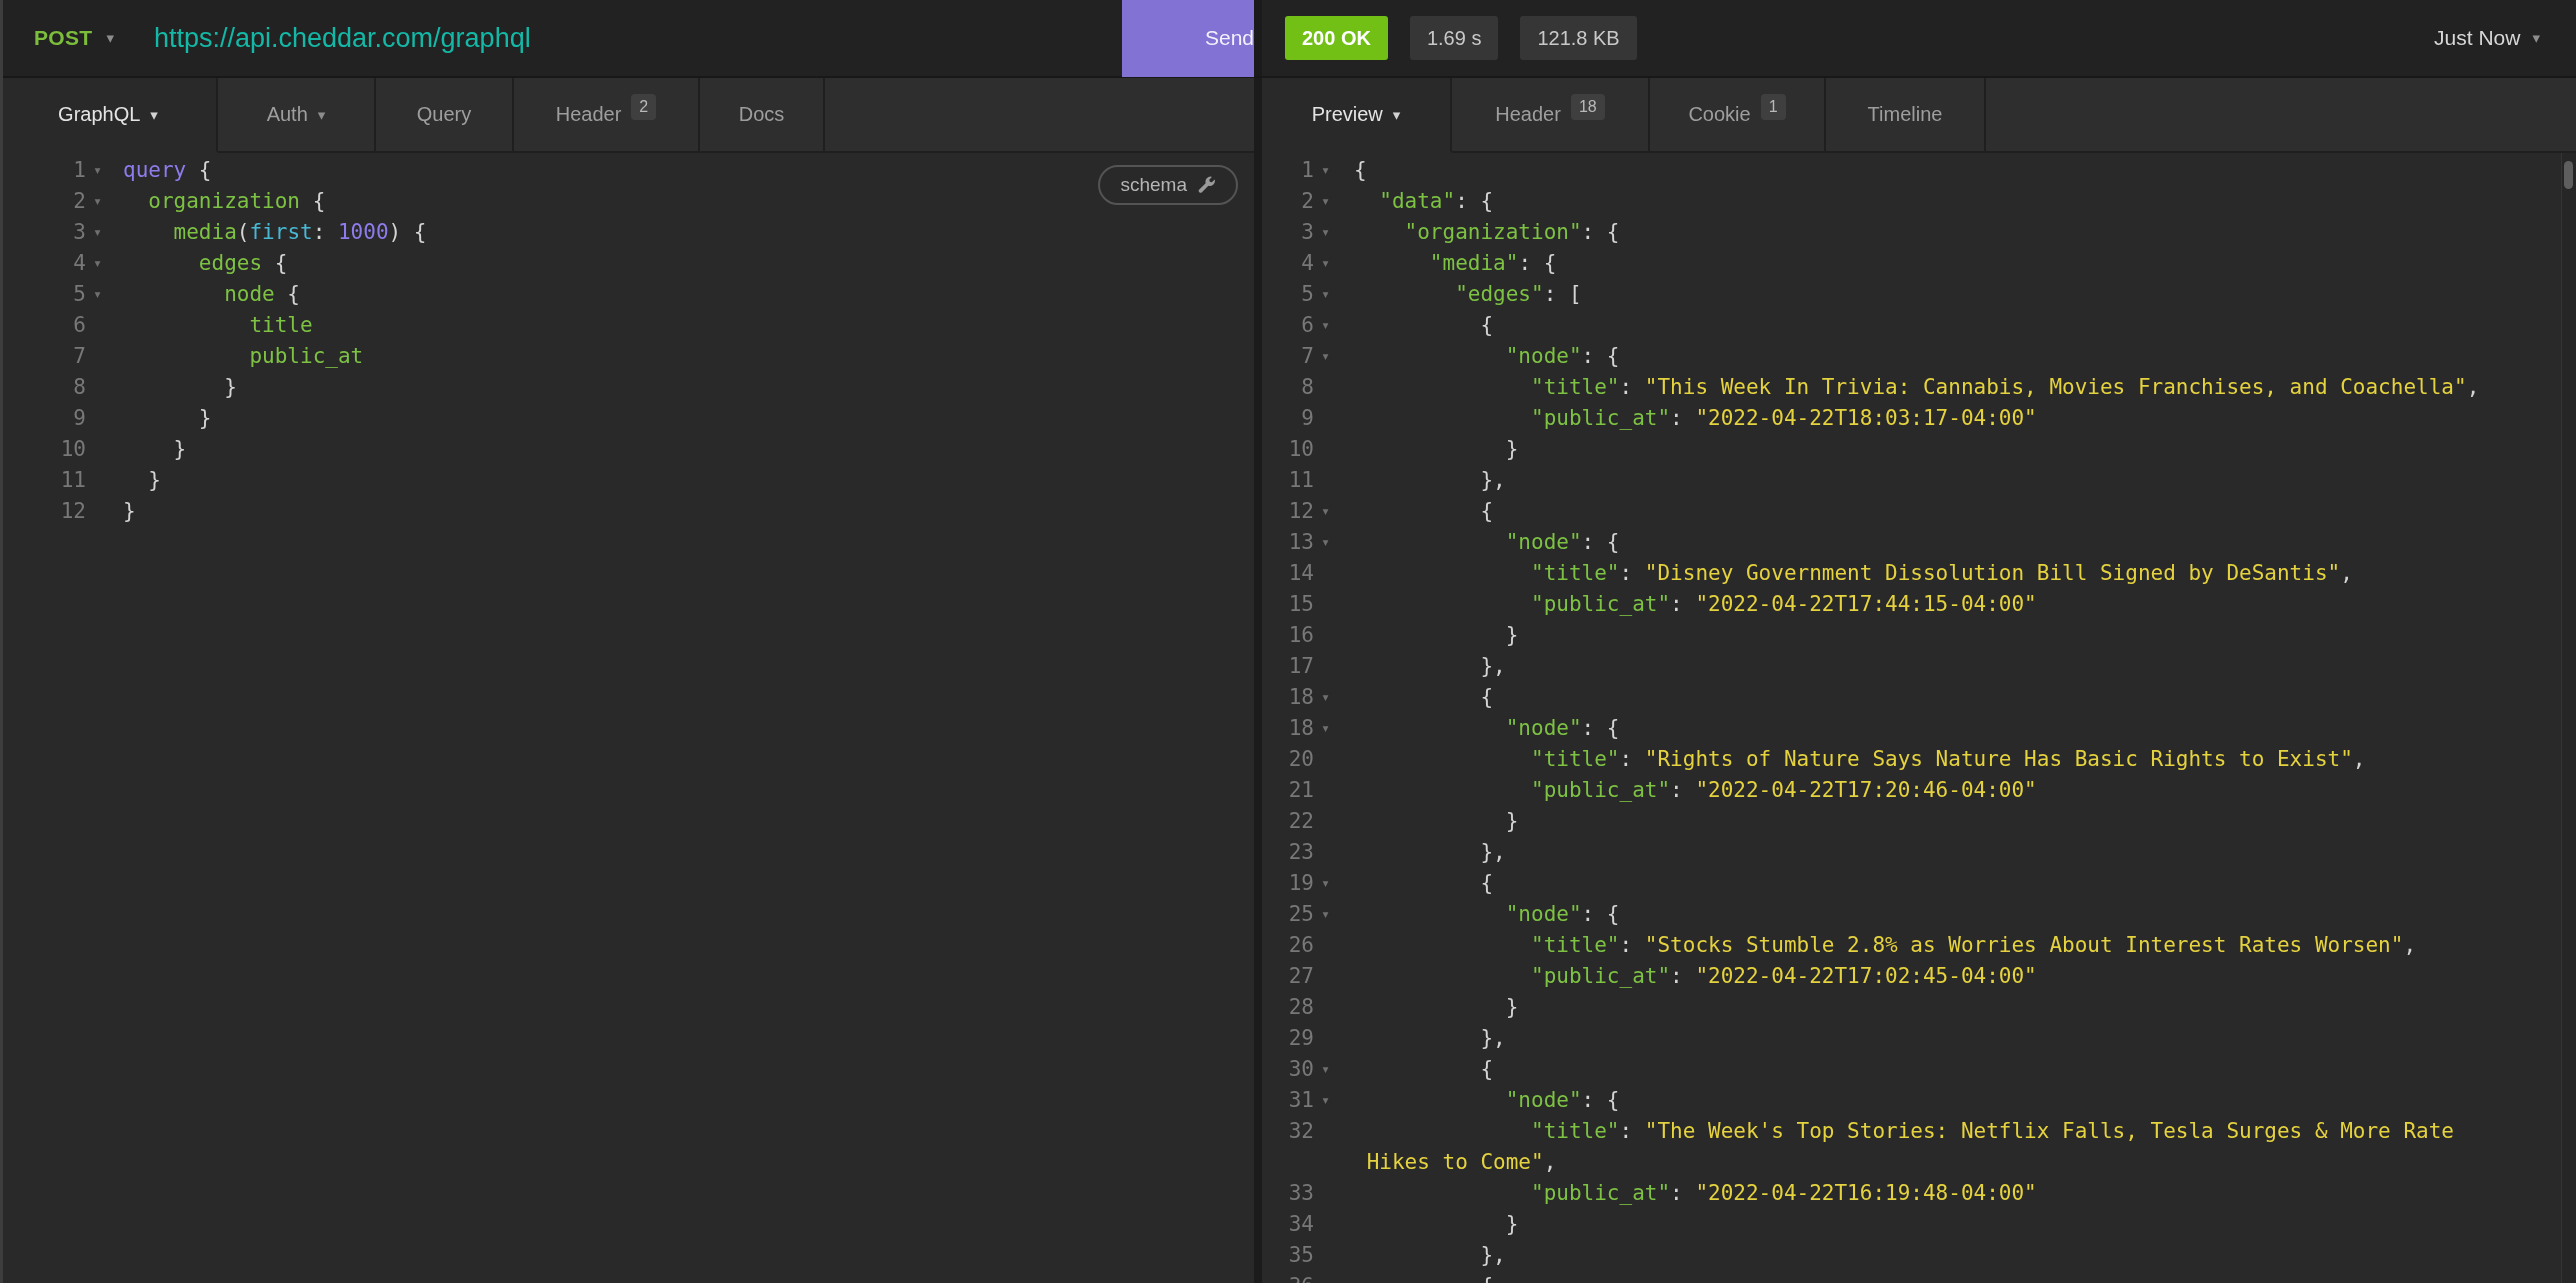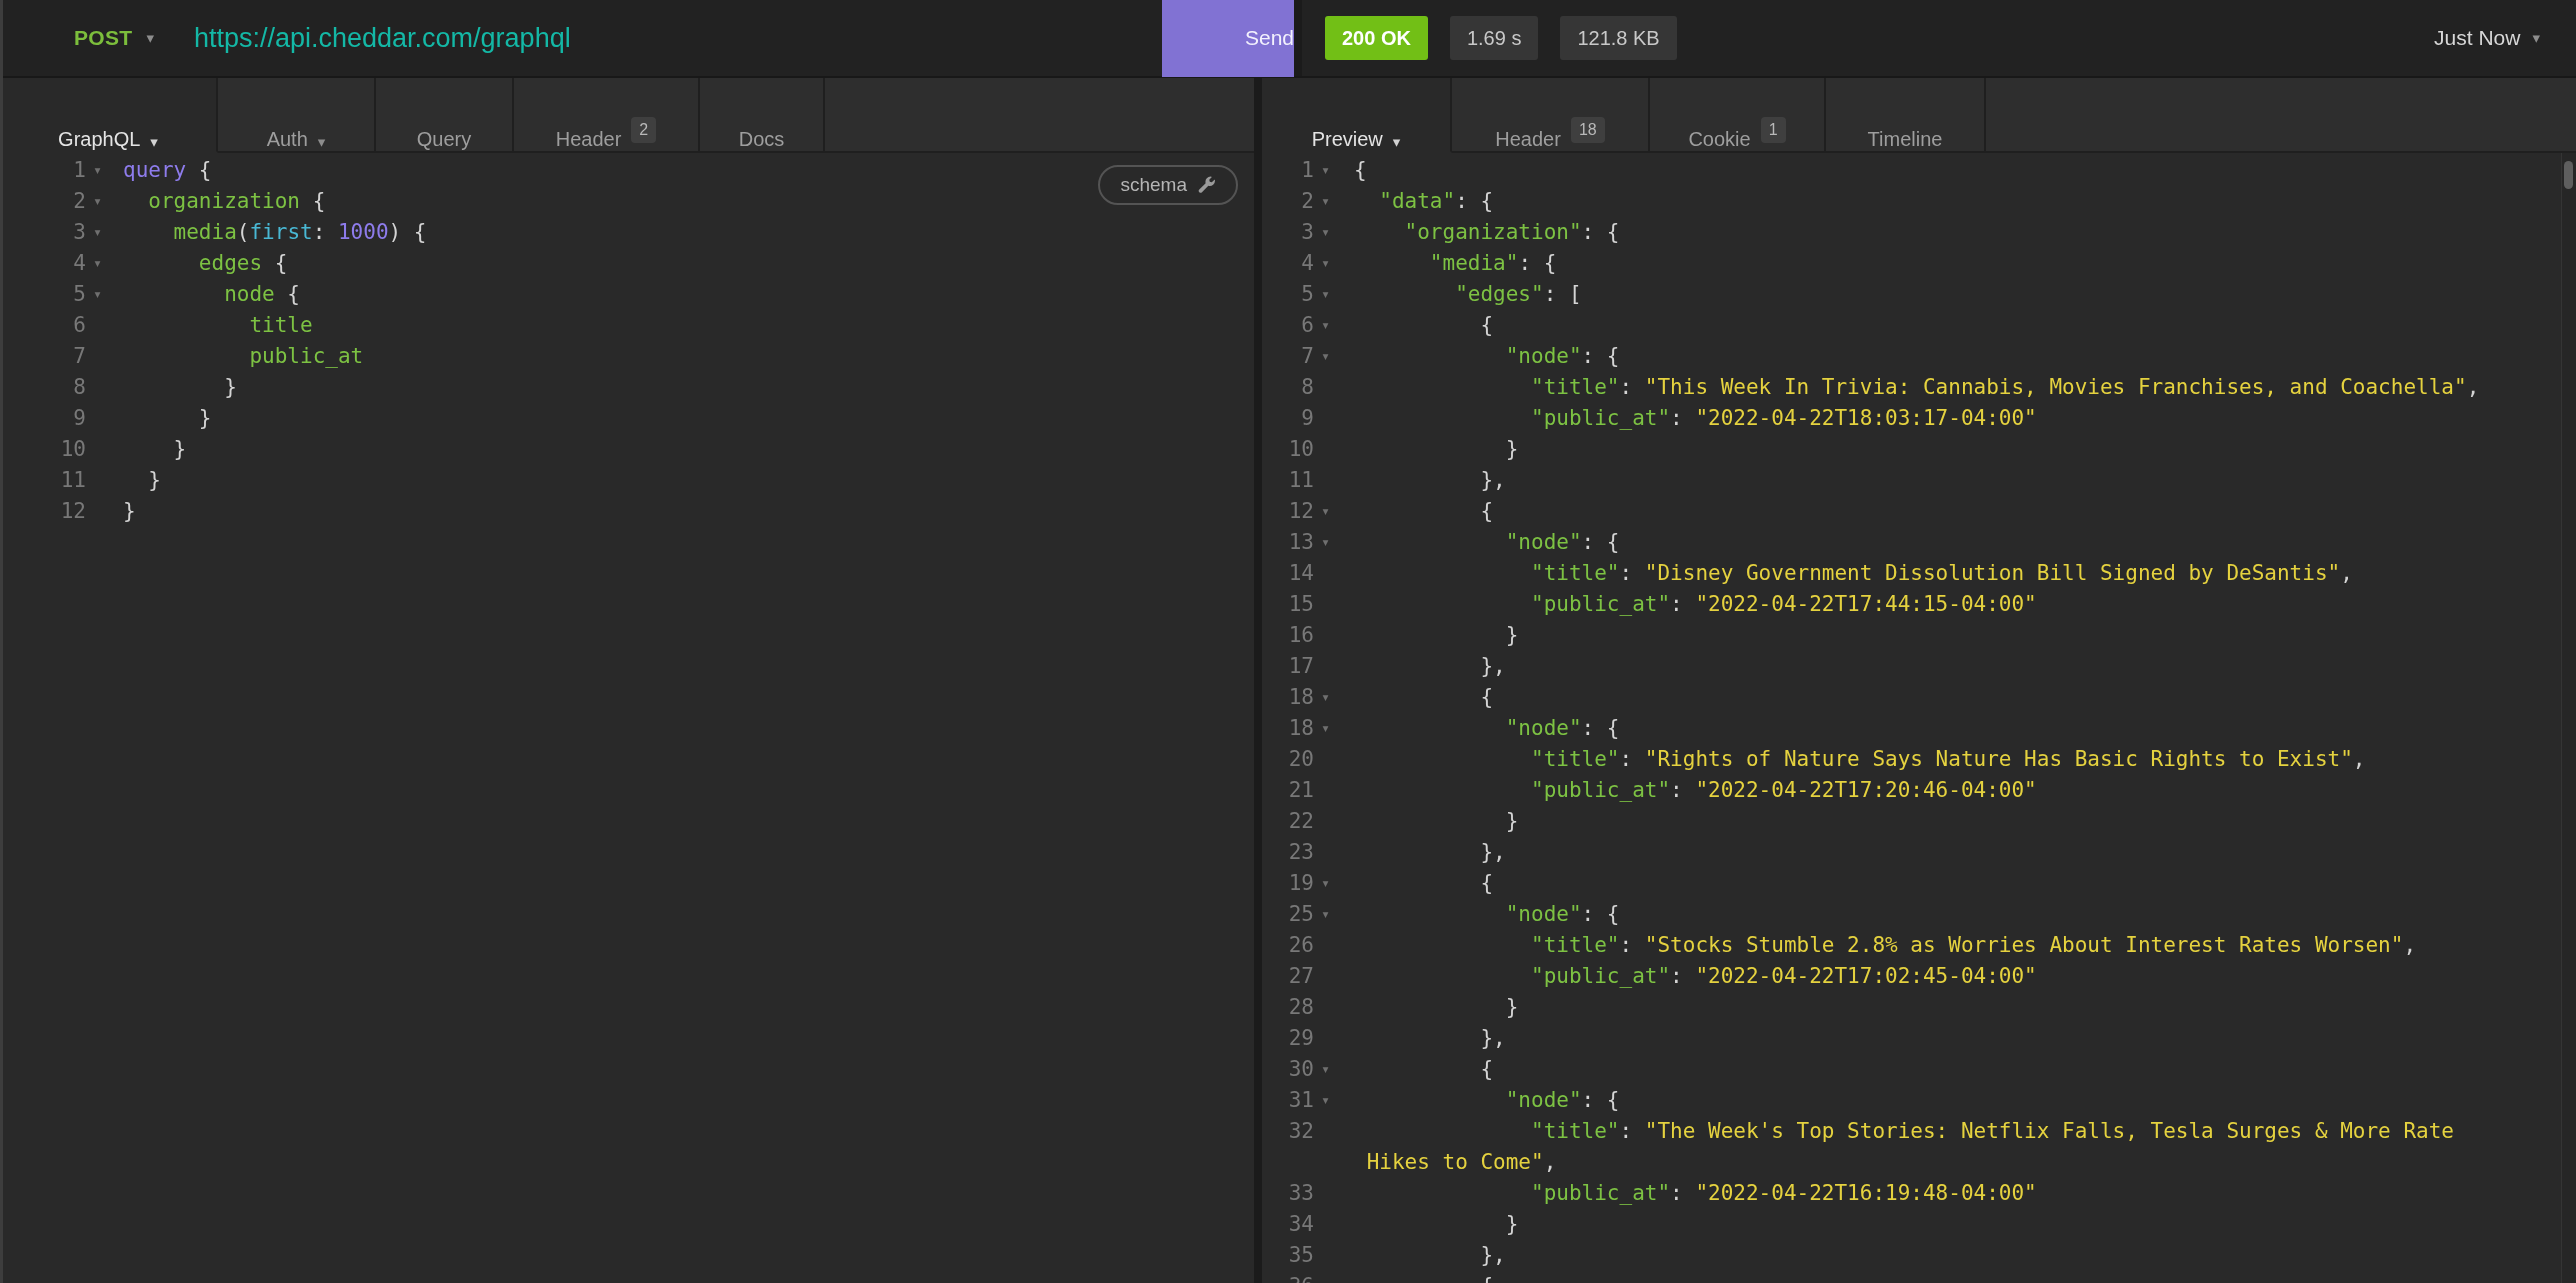--- a/index.html
+++ b/index.html
@@ -3,21 +3,21 @@
 <meta charset="utf-8">
 <style>
   * { margin:0; padding:0; box-sizing:border-box; }
   html,body { width:2576px; height:1283px; overflow:hidden; background:#1b1b1b;
               font-family:"Liberation Sans", sans-serif; }
   .app { width:2576px; height:1283px; display:flex; flex-direction:column; position:relative; }
   .left-edge { position:absolute; left:0; top:0; bottom:0; width:3px; background:#3d3d3d; z-index:9; }
 
   
   .topbar { height:78px; background:#222222; display:flex; flex:none; border-bottom:2px solid #181818; }
-  .url-bar { width:1254px; flex:none; display:flex; align-items:center;margin-left:40px; }
+  .url-bar { width:1254px; flex:none; display:flex; align-items:center; }
   .method { display:flex; align-items:center; gap:14px; padding-left:34px; cursor:pointer; }
   .method-label { color:#7cbe3c; font-size:21px; font-weight:600; letter-spacing:0.3px; }
   .caret { color:#8d8d8d; font-size:15px; }
   .url-text { color:#14b8a6; font-size:27px; margin-left:40px; white-space:nowrap; }
   .send-btn { margin-left:auto; width:132px; height:78px; background:#8172d3; border:none;
               color:#f3f1fd; font-size:21px; font-family:"Liberation Sans",sans-serif; cursor:pointer;text-align:right; }
   .topbar-gap { width:8px; flex:none; background:#1b1b1b; }
   .response-meta { flex:1; display:flex; align-items:center; gap:22px; padding-left:23px; background:#222222; }
   .badge { height:44px; display:flex; align-items:center; padding:0 17px; border-radius:3px;
            font-size:20px; background:#363636; color:#c9c9c9; white-space:nowrap; }
@@ -27,21 +27,21 @@
 
   
   .main { flex:1; display:flex; min-height:0; }
   .pane { display:flex; flex-direction:column; min-width:0; }
   .pane.left  { width:1254px; flex:none; }
   .pane-gap { width:8px; flex:none; background:#1b1b1b; }
   .pane.right { flex:1; }
 
   
   .tabbar { height:75px; flex:none; display:flex; background:#2e2e2e; }
-  .tab { display:flex; align-items:flex-end; justify-content:center; gap:10px; flex:none;
+  .tab { display:flex; align-items:center; justify-content:center; gap:10px; flex:none;
          color:#9e9e9e; font-size:20px; background:#2e2e2e; cursor:pointer;
          border-right:2px solid #1f1f1f; border-bottom:2px solid #1f1f1f; }
   .tab.active { background:#292929; color:#e4e4e4; border-bottom-color:#292929; }
   .tab.active .caret { color:#d2d2d2; }
   .tab-fill { flex:1; background:#2e2e2e; border-bottom:2px solid #1f1f1f; }
   .pill { background:#3f3f3f; color:#b9b9b9; font-size:16px; line-height:1; padding:5px 8px;
           border-radius:4px; transform:translateY(-8px); }
 
   
   .editor { flex:1; background:#292929; position:relative; overflow:hidden; padding-top:2px; }

